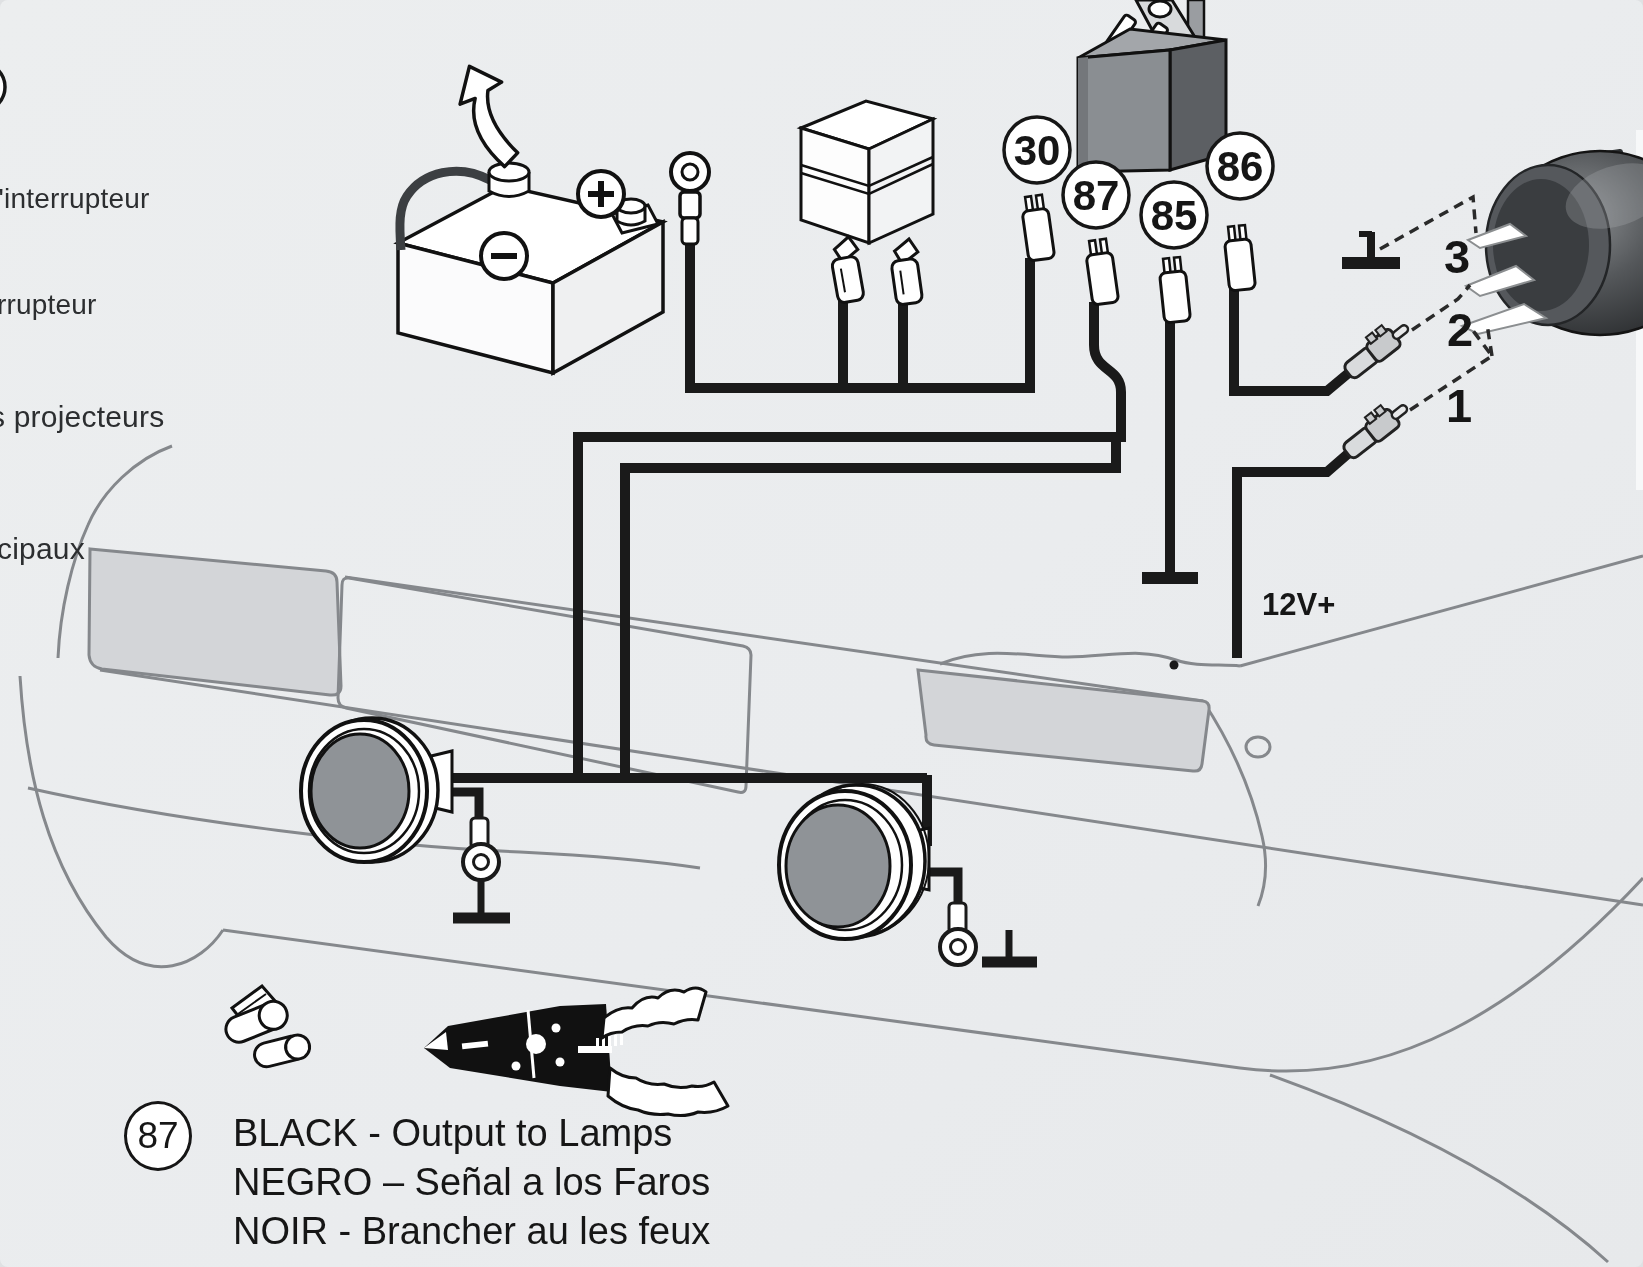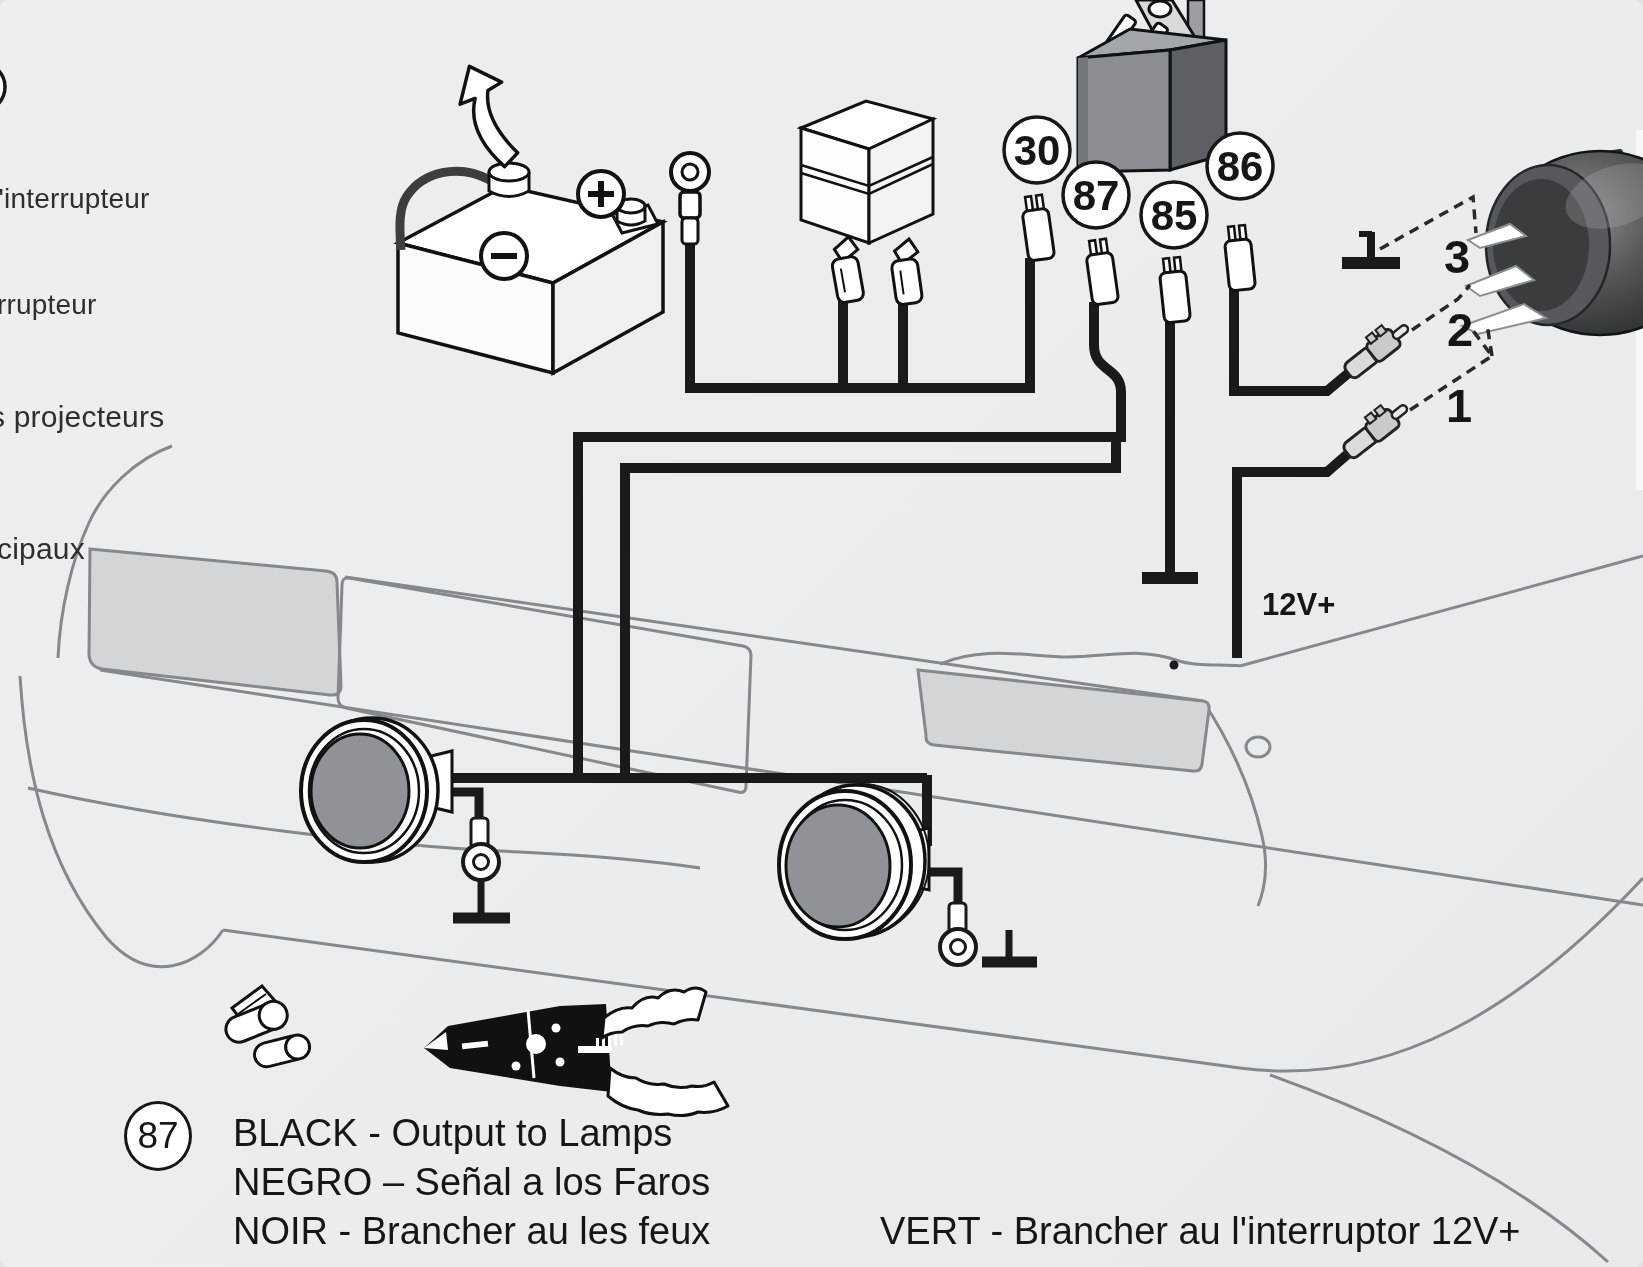--- a/index.html
+++ b/index.html
@@ -314,14 +314,13 @@
   <div class="edge-label" style="left:-3px;top:532px;font-size:30px;">cipaux</div>
 
   <div id="legend-circle">
     <span>87</span>
   </div>
 
   <div class="legend-line" style="left:233px;top:1161px;">NEGRO – Señal a los Faros</div>
   <div class="legend-line" style="left:233px;top:1112px;">BLACK - Output to Lamps</div>
   <div class="legend-line" style="left:233px;top:1210px;">NOIR - Brancher au les feux</div>
 
-  <div class="legend-line" style="left:880px;top:1210px;">VERT - Brancher au l'interruptor 12V+</div>
 </div>
 
 </body></html>

